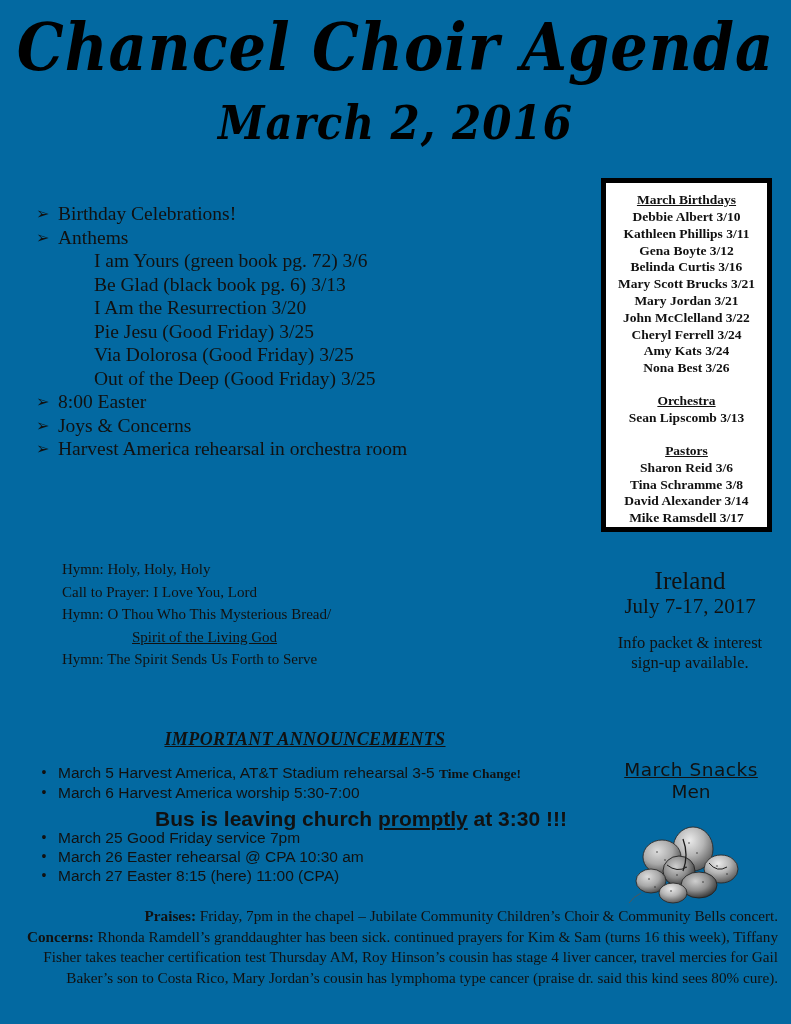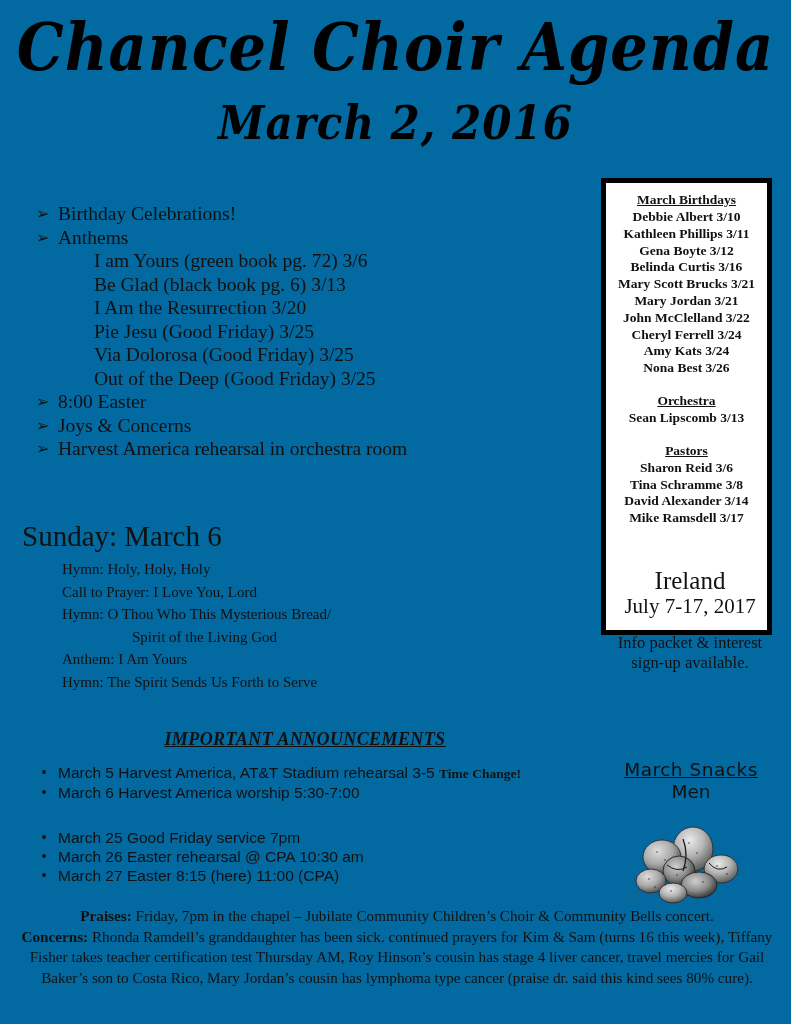--- a/index.html
+++ b/index.html
@@ -70,21 +70,21 @@
     white-space: nowrap;
     line-height: 23.5px;
   }
 
   
   #birthday-box {
     position: absolute;
     left: 601px;
     top: 178px;
     width: 171px;
-    height: 457px;
+    height: 354px;
     border: 5px solid #000000;
     box-sizing: border-box;
     background: #ffffff;
   }
   #birthday-inner {
     padding: 8px 4px 0 4px;
     text-align: center;
     font-size: 13.5px;
     line-height: 16.8px;
   }
@@ -108,21 +108,21 @@
   }
   #sunday-list {
     position: absolute;
     left: 62px;
     top: 558px;
     width: 520px;
     font-size: 15px;
     line-height: 22.5px;
   }
   .service-line { white-space: nowrap; }
-  .service-cont { padding-left: 70px; white-space: nowrap; }
+  .service-cont { padding-left: 70px; white-space: nowrap; text-decoration: underline; }
 
   
   #ireland {
     position: absolute;
     left: 590px;
     top: 566px;
     width: 200px;
     text-align: center;
   }
   #ireland-title {
@@ -220,21 +220,21 @@
   }
 
   
   #notes {
     position: absolute;
     left: 16px;
     top: 906px;
     width: 762px;
     font-size: 15.2px;
     line-height: 20.5px;
-    text-align: center;
+    text-align: right;
   }
   .note-label { font-weight: 700; }
 </style>
 </head>
 <body>
 
 <div id="page">
 
   <div id="doc-title" class="script-title">Chancel Choir Agenda</div>
   <div id="doc-date" class="script-title">March 2, 2016</div>
@@ -290,27 +290,25 @@
       <div class="box-gap"></div>
 
       <div class="box-heading">Pastors</div>
       <div class="box-line">Sharon Reid  3/6</div>
       <div class="box-line">Tina Schramme  3/8</div>
       <div class="box-line">David Alexander  3/14</div>
       <div class="box-line">Mike Ramsdell 3/17</div>
     </div>
   </div>
 
-  <div id="sunday-head">Sunday:  March 6</div>
   <div id="sunday-list">
     <div class="service-line">Hymn: Holy, Holy, Holy</div>
     <div class="service-line">Call to Prayer:  I Love You, Lord</div>
     <div class="service-line">Hymn:  O Thou Who This Mysterious Bread/</div>
     <div class="service-cont">Spirit of the Living God</div>
-    <div class="service-line">Anthem: I Am Yours</div>
     <div class="service-line">Hymn: The Spirit Sends Us Forth to Serve</div>
   </div>
 
   <div id="ireland">
     <div id="ireland-title">Ireland</div>
     <div id="ireland-dates">July 7-17, 2017</div>
     <div id="ireland-note">
       <div>Info packet &amp; interest</div>
       <div>sign-up available.</div>
     </div>
@@ -335,20 +333,21 @@
     <div class="announce-row">
       <span class="announce-dot">•</span>
       <span class="announce-text">March 26  Easter rehearsal @ CPA 10:30 am</span>
     </div>
     <div class="announce-row">
       <span class="announce-dot">•</span>
       <span class="announce-text">March 27  Easter  8:15 (here)  11:00 (CPA)</span>
     </div>
   </div>
 
+  <div id="bus-line"><span>Bus is leaving church </span><u>promptly</u><span> at 3:30 !!!</span></div>
 
   <div id="snacks">
     <div id="snacks-title">March  Snacks</div>
     <div id="snacks-sub">Men</div>
     <svg id="snack-art" viewBox="0 0 140 92">
       <defs>
         <radialGradient id="nutA" cx="38%" cy="32%" r="72%">
           <stop offset="0%" stop-color="#dddddd"></stop>
           <stop offset="55%" stop-color="#a8a8a8"></stop>
           <stop offset="100%" stop-color="#4a4a4a"></stop>

